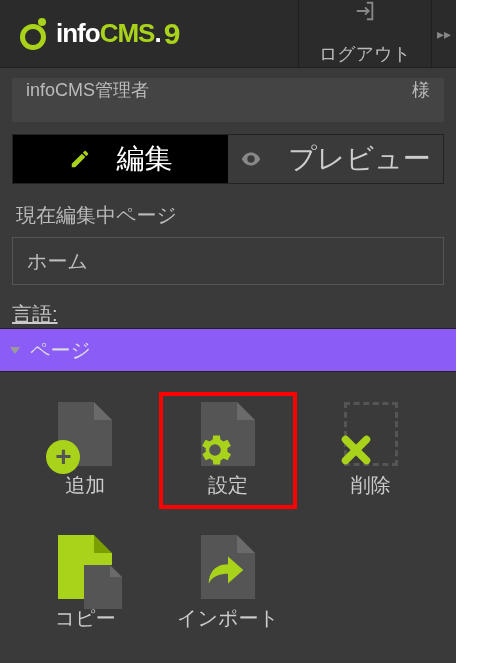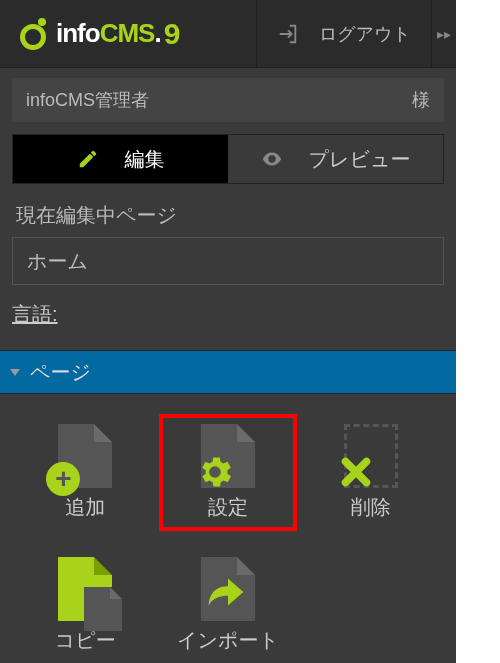--- a/index.html
+++ b/index.html
@@ -48,41 +48,41 @@
   .logo-text { font-size: 26px; font-weight: bold; color:#fff; letter-spacing:-1px;}
   .logo-text .white { color:#fff; }
   .logo-text .green { color:#a9d31a; }
   .logo-nine { color:#a9d31a; font-size:30px; font-weight:bold; margin-left:2px;}
   .logo-dot { color:#fff; font-size:26px; font-weight:bold;}
   .logout-btn {
     height:100%;
     border-left:1px solid #1f1f1f;
     border-right:1px solid #1f1f1f;
     display:flex; align-items:center; gap:20px;
-    padding: 0 20px; color:#bbb; font-size:18px; cursor:pointer;
+    padding: 0 20px; color:#bbb; font-size:18px; cursor:pointer;flex-direction:column;
   }
   .expand-btn {
     width: 24px; height:100%; display:flex; align-items:center; justify-content:center;
     color:#888; cursor:pointer; font-size:14px;
   }
   
   .user-row {
     background:#444; margin: 10px 12px 0 12px; height:44px;
-    display:flex; align-items:center; padding:0 14px;
+    display:flex; align-items:flex-start; padding:0 14px;
     font-size:18px; color:#bbb;
   }
   .user-row .suffix { margin-left:auto; }
   
   .tabs {
     display:flex; margin: 12px 12px 0 12px; height:50px;
     border:1px solid #222;
   }
   .tab {
     flex:1; display:flex; align-items:center; justify-content:center; gap:26px;
-    font-size:20px; cursor:pointer; color:#ccc;
+    font-size:28px; cursor:pointer; color:#ccc;
   }
   .tab.active { background:#000; color:#fff; }
   .tab .icon { width:22px; height:22px; }
   
   .section-sub {
     margin: 18px 16px 8px 16px; font-size:20px; color:#bbb;font-family:Liberation Mono, monospace;
   }
   .page-name {
     margin: 0 12px; height:48px; border:1px solid #555;
     display:flex; align-items:center; padding:0 14px;
@@ -100,22 +100,21 @@
     display:flex; align-items:center; padding:0 10px;
     font-size:22px; position:relative; cursor:pointer;
   }
   .lang-select .caret {
     margin-left:auto; width:0;height:0;
     border-left:7px solid transparent; border-right:7px solid transparent;
     border-top:10px solid #000;
   }
   
   .group-head {
-    margin-top: 22px;
-    height:44px; background:#0369a1;
+    height:44px; background:#8b5cf6;
     border-top:1px solid #222; border-bottom:1px solid #222;
     display:flex; align-items:center; gap:10px; padding:0 10px;
     font-size:20px; color:#ddd; cursor:pointer;
   }
   .group-head .tri {
     width:0;height:0;border-left:5px solid transparent;border-right:5px solid transparent;
     border-top:7px solid #999;
   }
   
   .grid {

